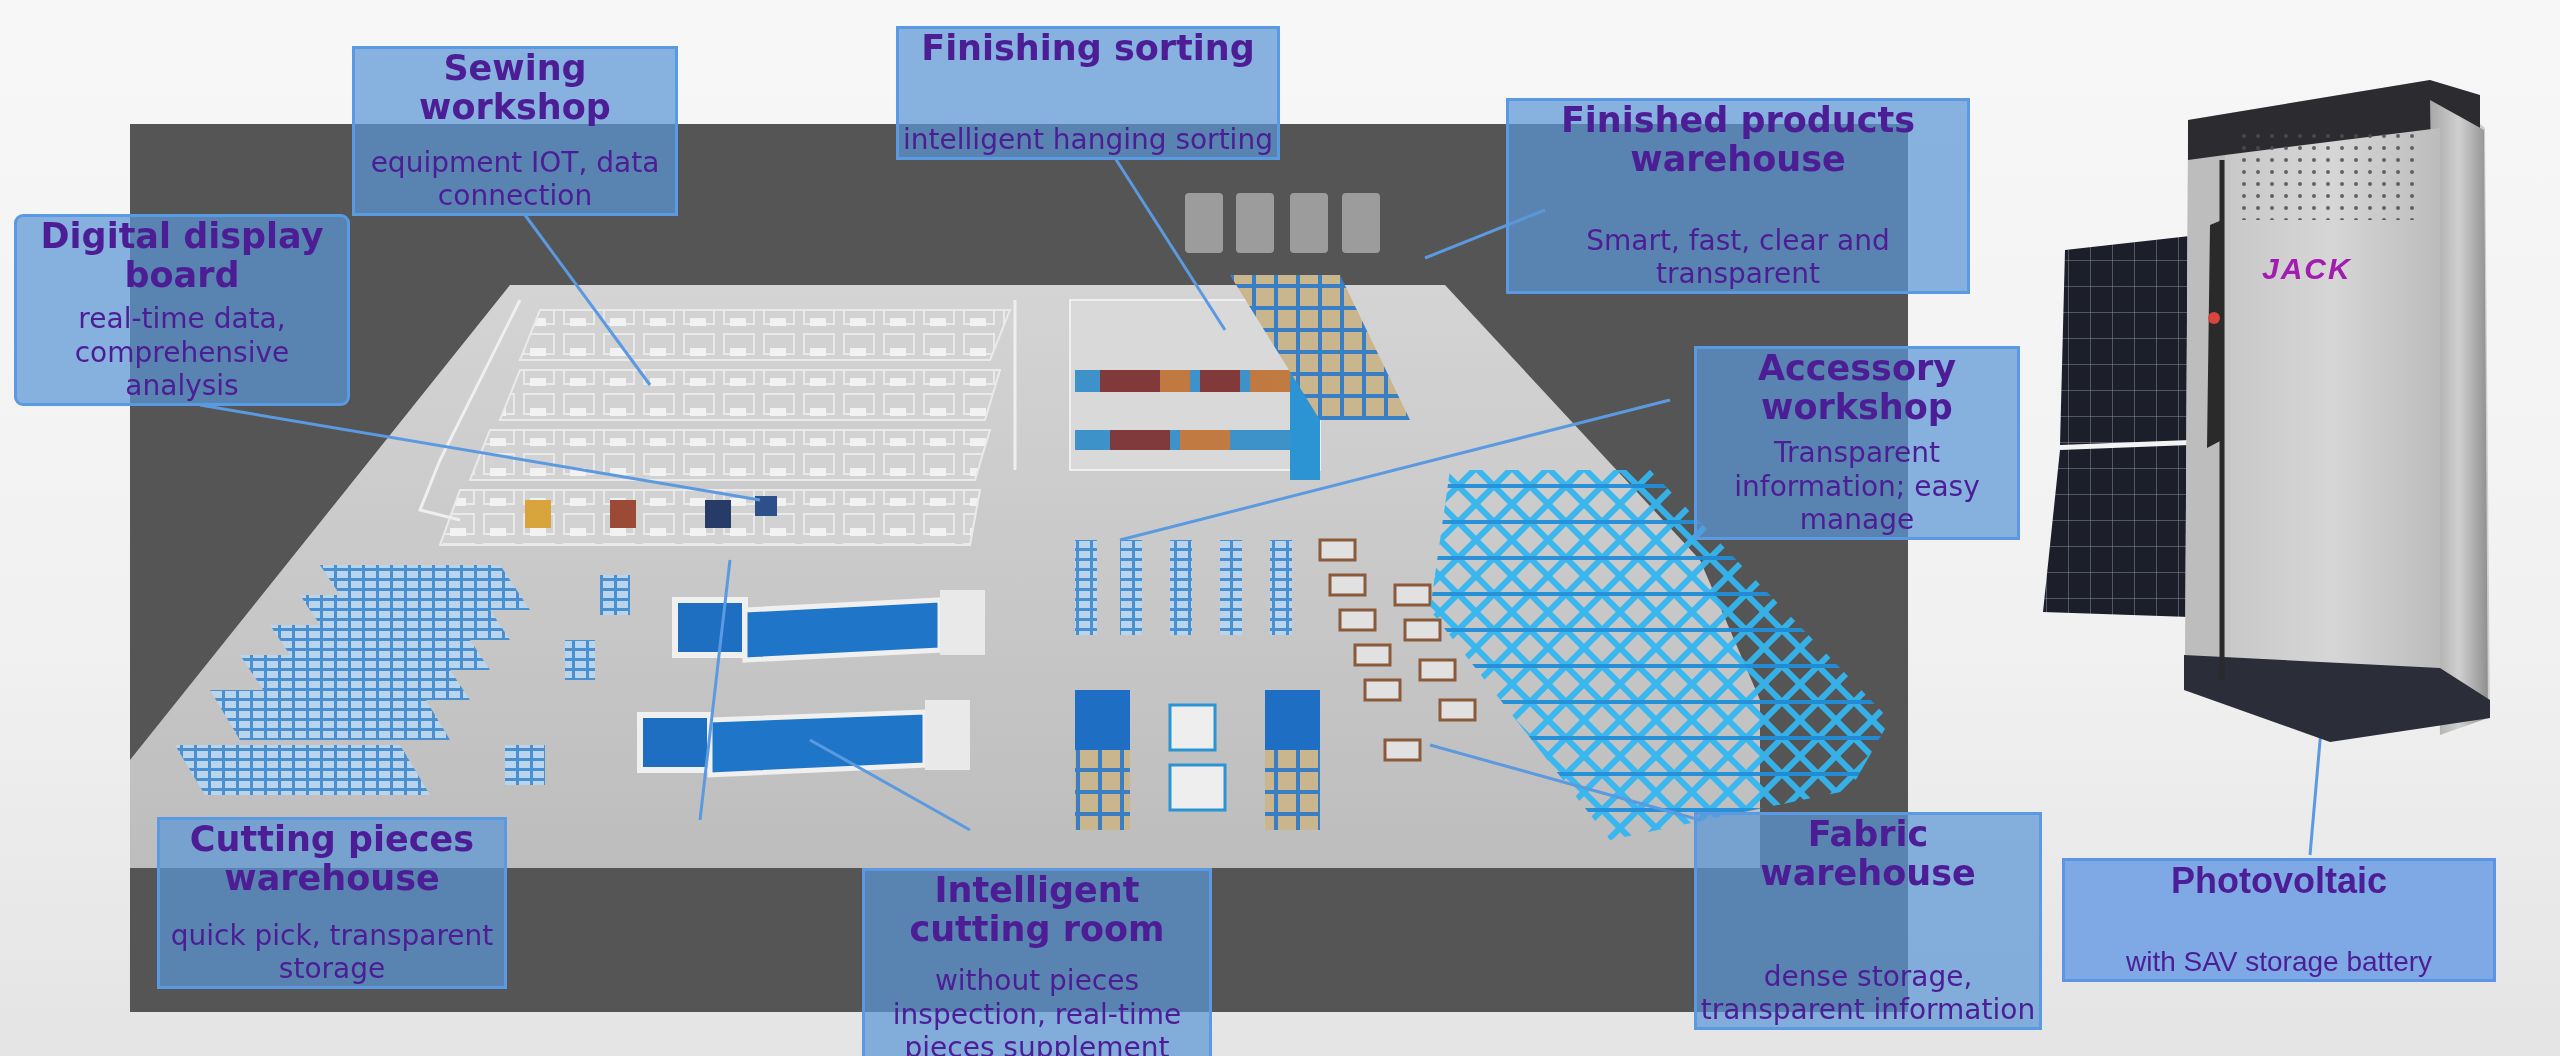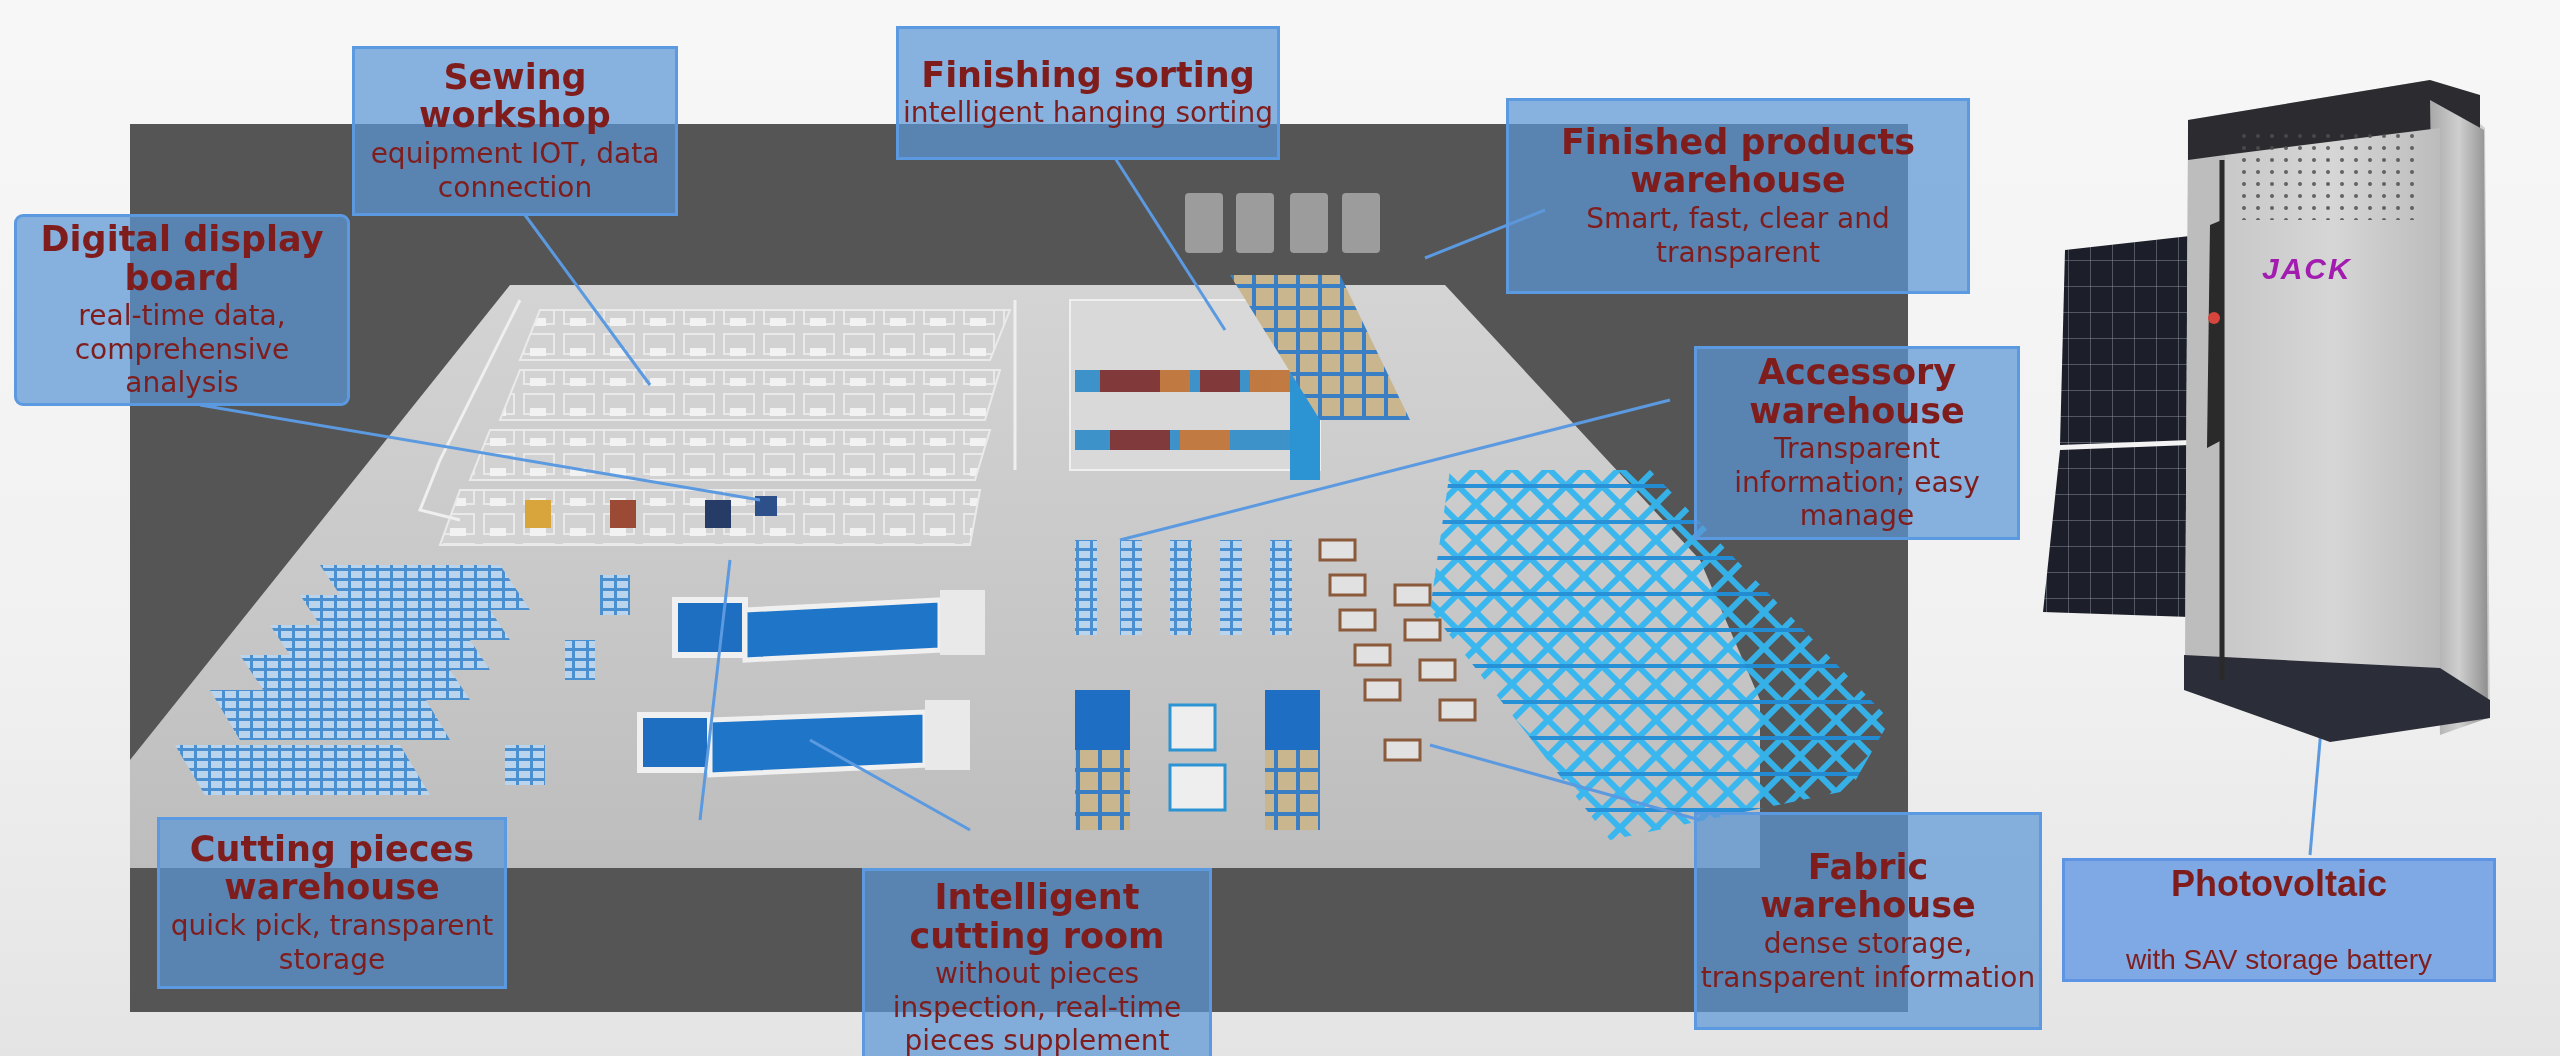--- a/index.html
+++ b/index.html
@@ -10,22 +10,22 @@
   }
   .dark-bg {
     position: absolute; left: 130px; top: 124px; width: 1778px; height: 888px;
     background: #555555;
   }
   svg.scene { position: absolute; left: 0; top: 0; width: 2560px; height: 1056px; }
   .callout {
     position: absolute; box-sizing: border-box;
     background: rgba(91, 150, 214, 0.72);
     border: 3px solid #5b9ae0;
-    color: #7f1d1d; text-align: center;
-    display: flex; flex-direction: column; justify-content: center; align-items: center;
+    color: #4c1d95; text-align: center;
+    display: flex; flex-direction: column; justify-content: space-between; align-items: center;
     line-height: 1.1;
   }
   .callout .title { font-weight: bold; font-size: 35px; }
   .callout .desc  { font-size: 28px; line-height: 1.2; margin-top: 2px; }
   .callout.pv { background: rgba(120, 165, 228, 0.95); border-color: #5d95e4; gap: 29px; }
   .callout.pv .title { font-family: "Liberation Sans", sans-serif; font-size: 36px; }
   .callout.pv .desc { font-family: "Liberation Sans", sans-serif; font-size: 28px; margin-top: 10px; }
   .jack-logo {
     position: absolute; left: 2262px; top: 252px;
     font-family: "Liberation Sans", sans-serif; font-weight: bold; font-style: italic;
@@ -225,21 +225,21 @@
   <div class="title">Finishing sorting</div>
   <div class="desc">intelligent hanging sorting</div>
 </div>
 
 <div class="callout" style="left:1506px; top:98px; width:464px; height:196px;">
   <div class="title">Finished products warehouse</div>
   <div class="desc">Smart, fast, clear and transparent</div>
 </div>
 
 <div class="callout" style="left:1694px; top:346px; width:326px; height:194px;">
-  <div class="title">Accessory warehouse</div>
+  <div class="title">Accessory workshop</div>
   <div class="desc">Transparent information; easy manage</div>
 </div>
 
 <div class="callout" style="left:157px; top:817px; width:350px; height:172px;">
   <div class="title">Cutting pieces warehouse</div>
   <div class="desc">quick pick, transparent storage</div>
 </div>
 
 <div class="callout" style="left:862px; top:828px; width:350px; height:200px;margin-top:40px;">
   <div class="title">Intelligent cutting room</div>

